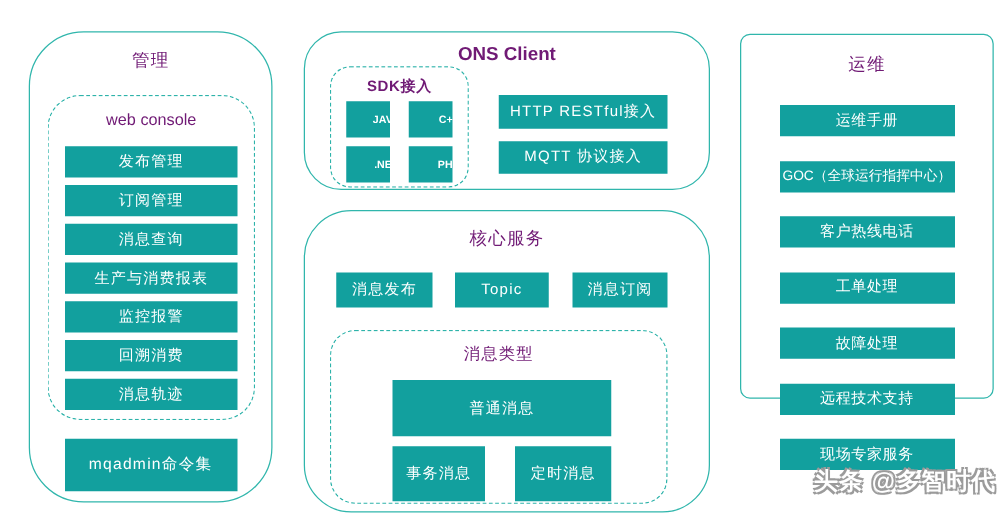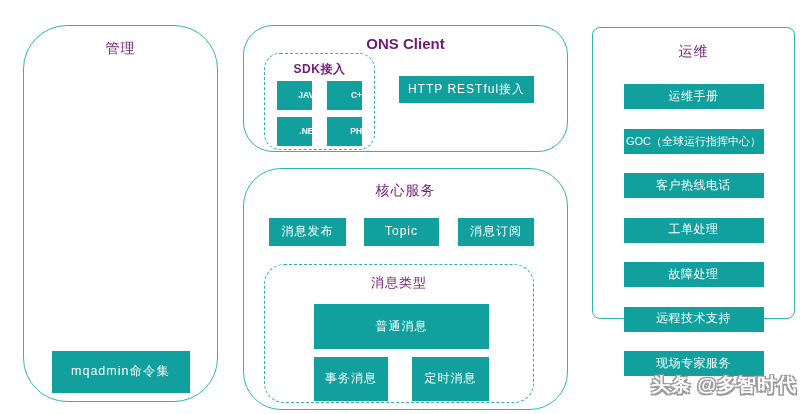--- a/index.html
+++ b/index.html
@@ -77,35 +77,48 @@
     position:absolute; right:3px; top:372px;
     font-size:19px; font-weight:bold; color:#ffffff; letter-spacing:1px; white-space:nowrap;
     text-shadow:-1.5px -1.5px 0 #9b9b9b, 1.5px -1.5px 0 #9b9b9b, -1.5px 1.5px 0 #9b9b9b, 1.5px 1.5px 0 #9b9b9b, 0 0 2px #8a8a8a;
   }
 </style>
 </head>
 <body>
 
 <div class="panel" id="panel-management">
   <div class="ptitle">管理</div>
+  <div class="dashed" id="web-console-box">
+    <div class="ptitle">web console</div>
+    <div class="wc-list">
+      <div class="btn">发布管理</div>
+      <div class="btn">订阅管理</div>
+      <div class="btn">消息查询</div>
+      <div class="btn">生产与消费报表</div>
+      <div class="btn">监控报警</div>
+      <div class="btn">回溯消费</div>
+      <div class="btn">消息轨迹</div>
+    </div>
+  </div>
   <div class="btn" id="mqadmin-btn">mqadmin命令集</div>
 </div>
 
 <div class="panel" id="panel-ons">
   <div class="ptitle">ONS Client</div>
   <div class="dashed" id="sdk-box">
     <div class="ptitle">SDK接入</div>
     <div class="sdk-grid">
       <div class="btn">JAVA</div>
       <div class="btn">C++</div>
       <div class="btn">.NET</div>
       <div class="btn">PHP</div>
     </div>
   </div>
   <div class="btn" id="http-btn">HTTP RESTful接入</div>
+  <div class="btn" id="mqtt-btn">MQTT  协议接入</div>
 </div>
 
 <div class="panel" id="panel-core">
   <div class="ptitle">核心服务</div>
   <div class="btn" id="core-btn-0">消息发布</div>
   <div class="btn" id="core-btn-1">Topic</div>
   <div class="btn" id="core-btn-2">消息订阅</div>
   <div class="dashed" id="msg-type-box">
     <div class="ptitle">消息类型</div>
     <div class="btn" id="normal-msg-btn">普通消息</div>

